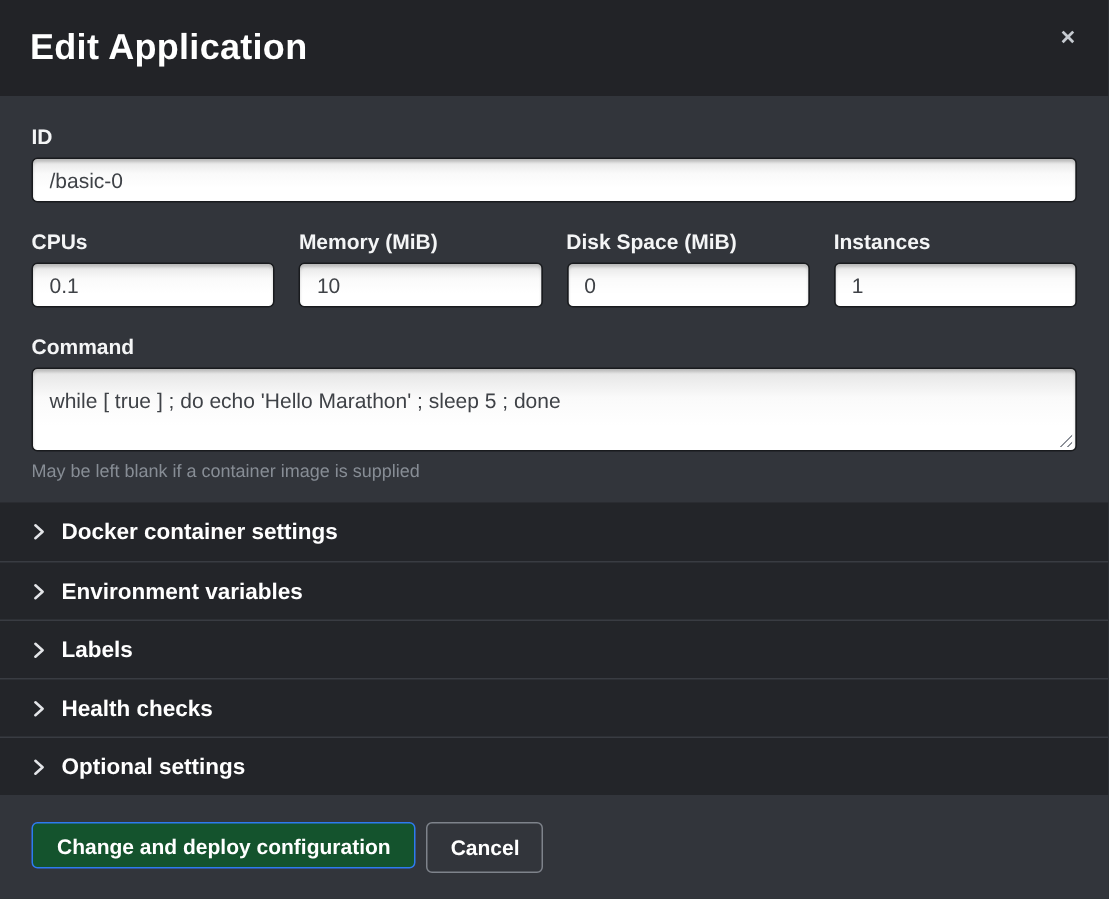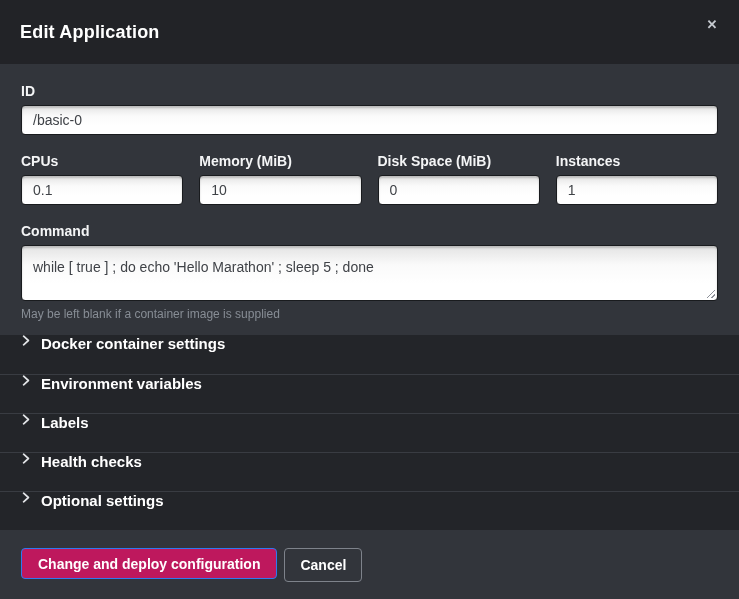--- a/index.html
+++ b/index.html
@@ -18,21 +18,21 @@
   
   .modal-header {
     position: relative;
     height: 64px; flex: 0 0 64px;
     background: #222327;
     display: flex; align-items: center;
     padding: 0 20px;
   }
   .modal-title {
     color: #ffffff;
-    font-size: 18px;
+    font-size: 24px;
     font-weight: 600;
     letter-spacing: 0.2px;
     text-align: right;
   }
   .close-btn {
     position: absolute;
     top: 14px; right: 16px;
     width: 22px; height: 22px;
     background: none; border: none;
     color: #c6cad0;
@@ -98,21 +98,21 @@
     font-size: 12px;
   }
 
   
   .accordion {
     background: #232529;
     flex: 1 1 auto;
   }
   .accordion-row {
     height: 39px;
-    display: flex; align-items: flex-start;
+    display: flex; align-items: center;
     padding: 0 21px;
     cursor: pointer;
   }
   .accordion-row + .accordion-row { border-top: 1px solid #393c42; }
   .chevron {
     width: 10px; height: 11px;
     margin-right: 10px;
     display: inline-flex; align-items: center;
     flex: 0 0 auto;
   }
@@ -133,21 +133,21 @@
   .btn {
     height: 31px;
     border-radius: 4px;
     font-size: 14px;
     font-weight: 600;
     font-family: "Liberation Sans", sans-serif;
     cursor: pointer;
     display: inline-flex; align-items: center;
   }
   .btn-primary {
-    background: #be185d;
+    background: #14532d;
     border: 1px solid #2e7af0;
     color: #ffffff;
     padding: 0 16px;
   }
   .btn-default {
     background: transparent;
     border: 1px solid #7e838b;
     color: #ffffff;
     padding: 16px 15px;
     margin-left: 7px;

